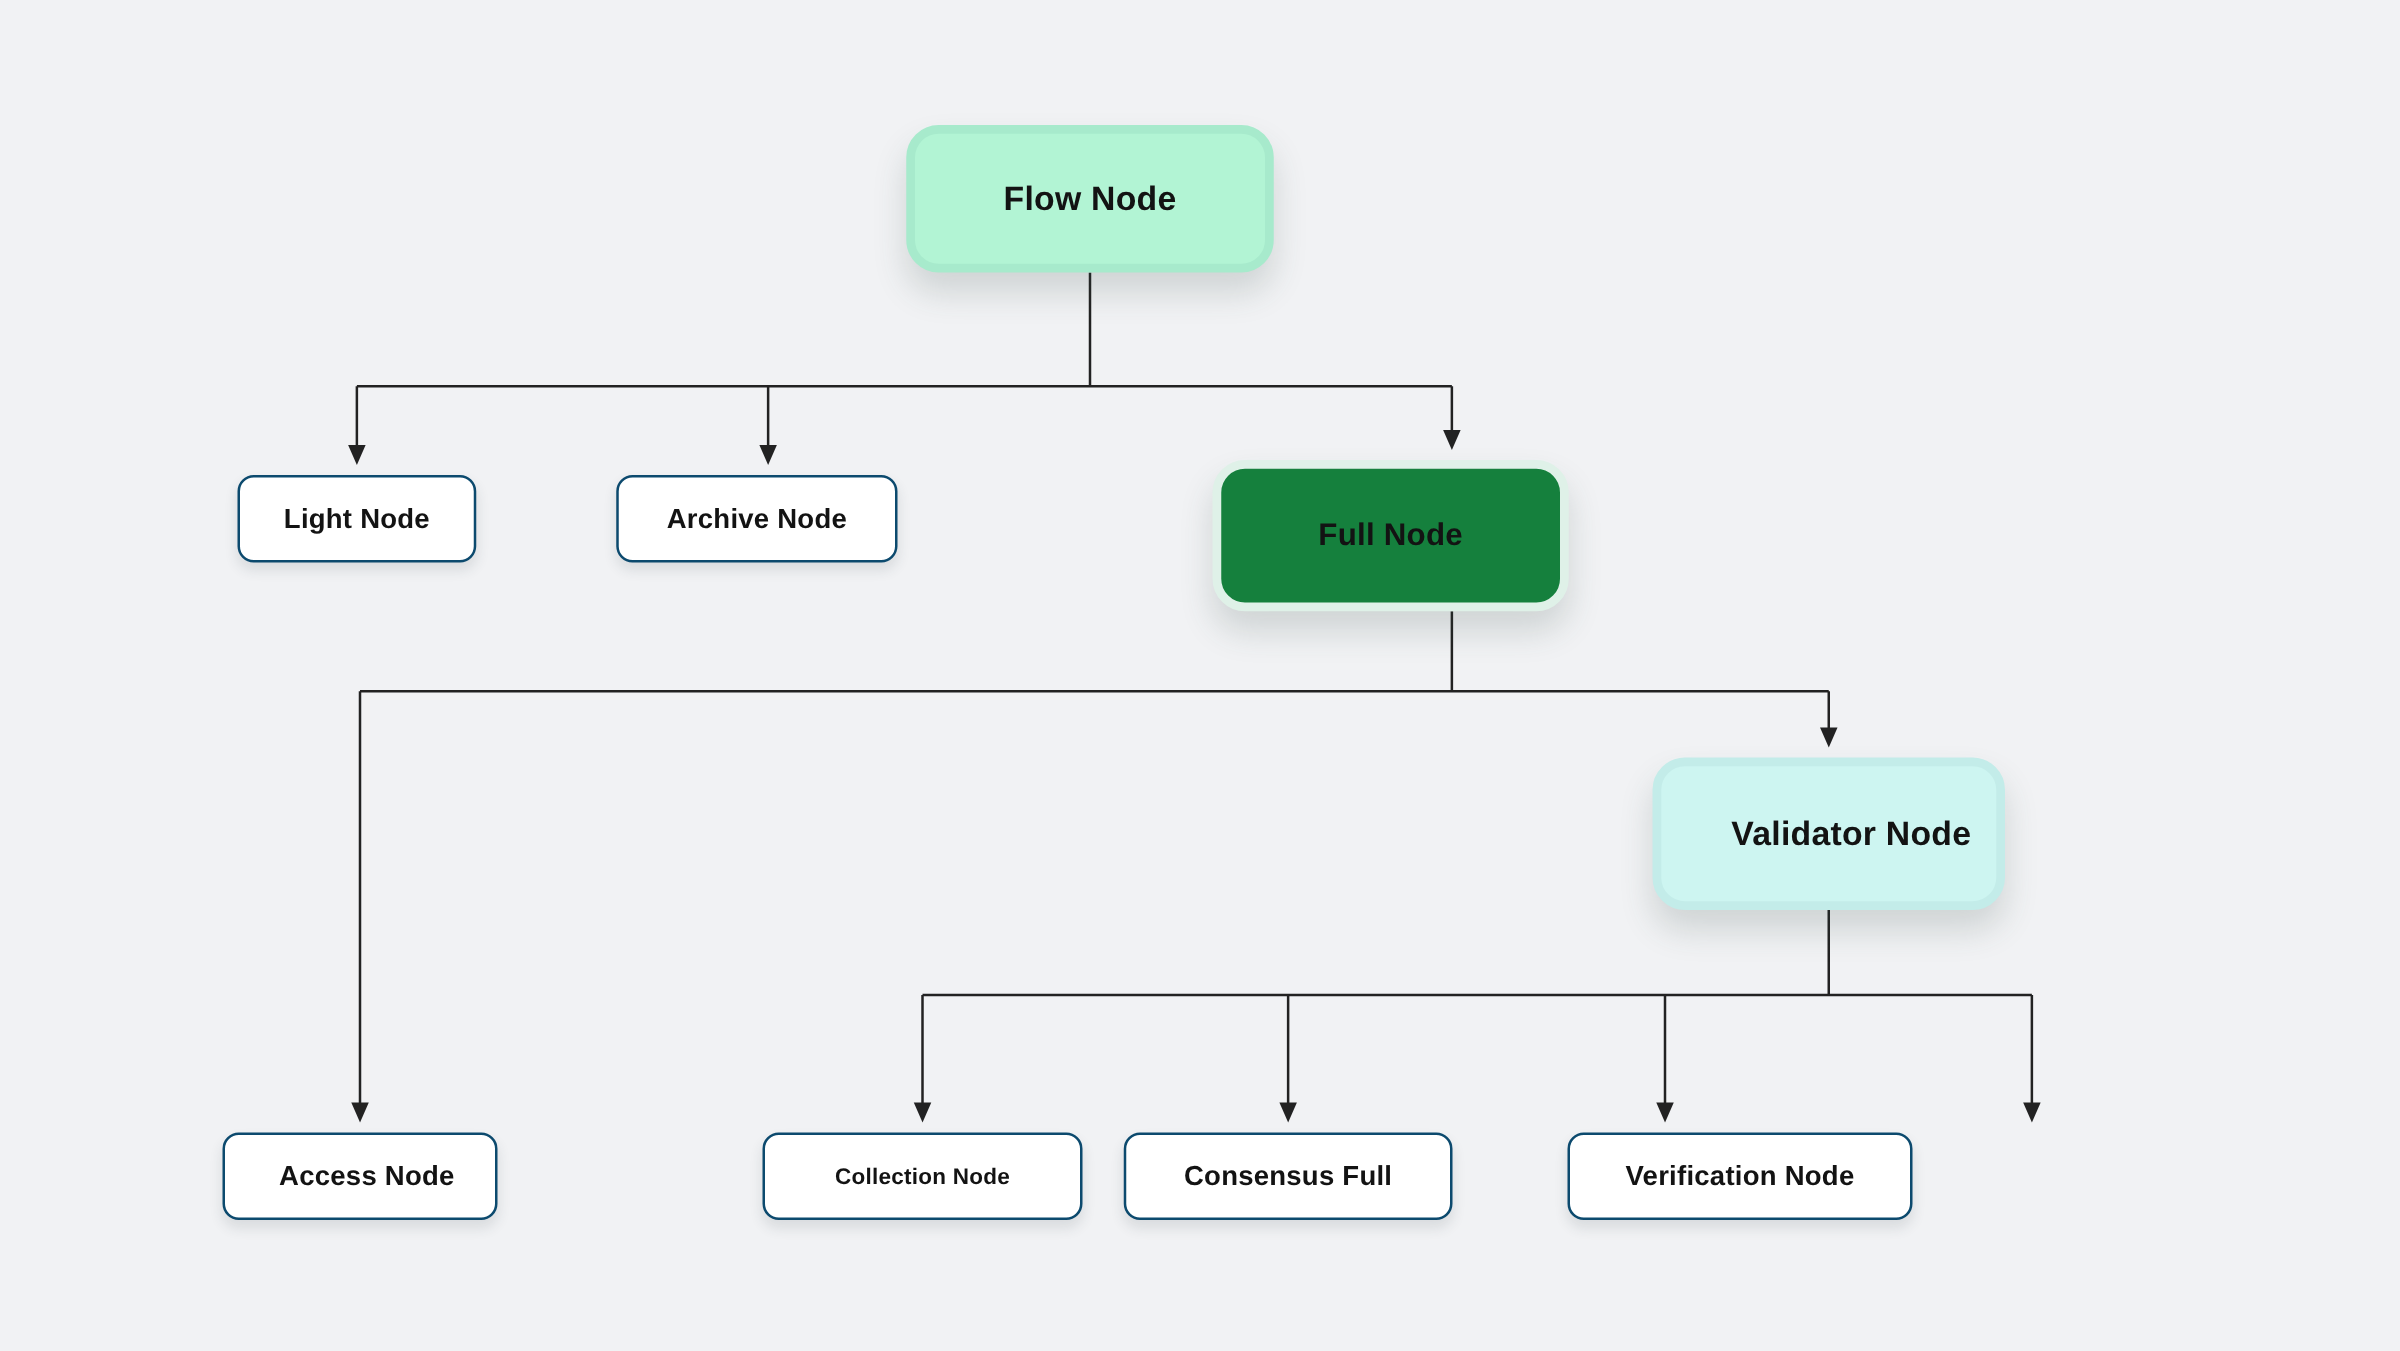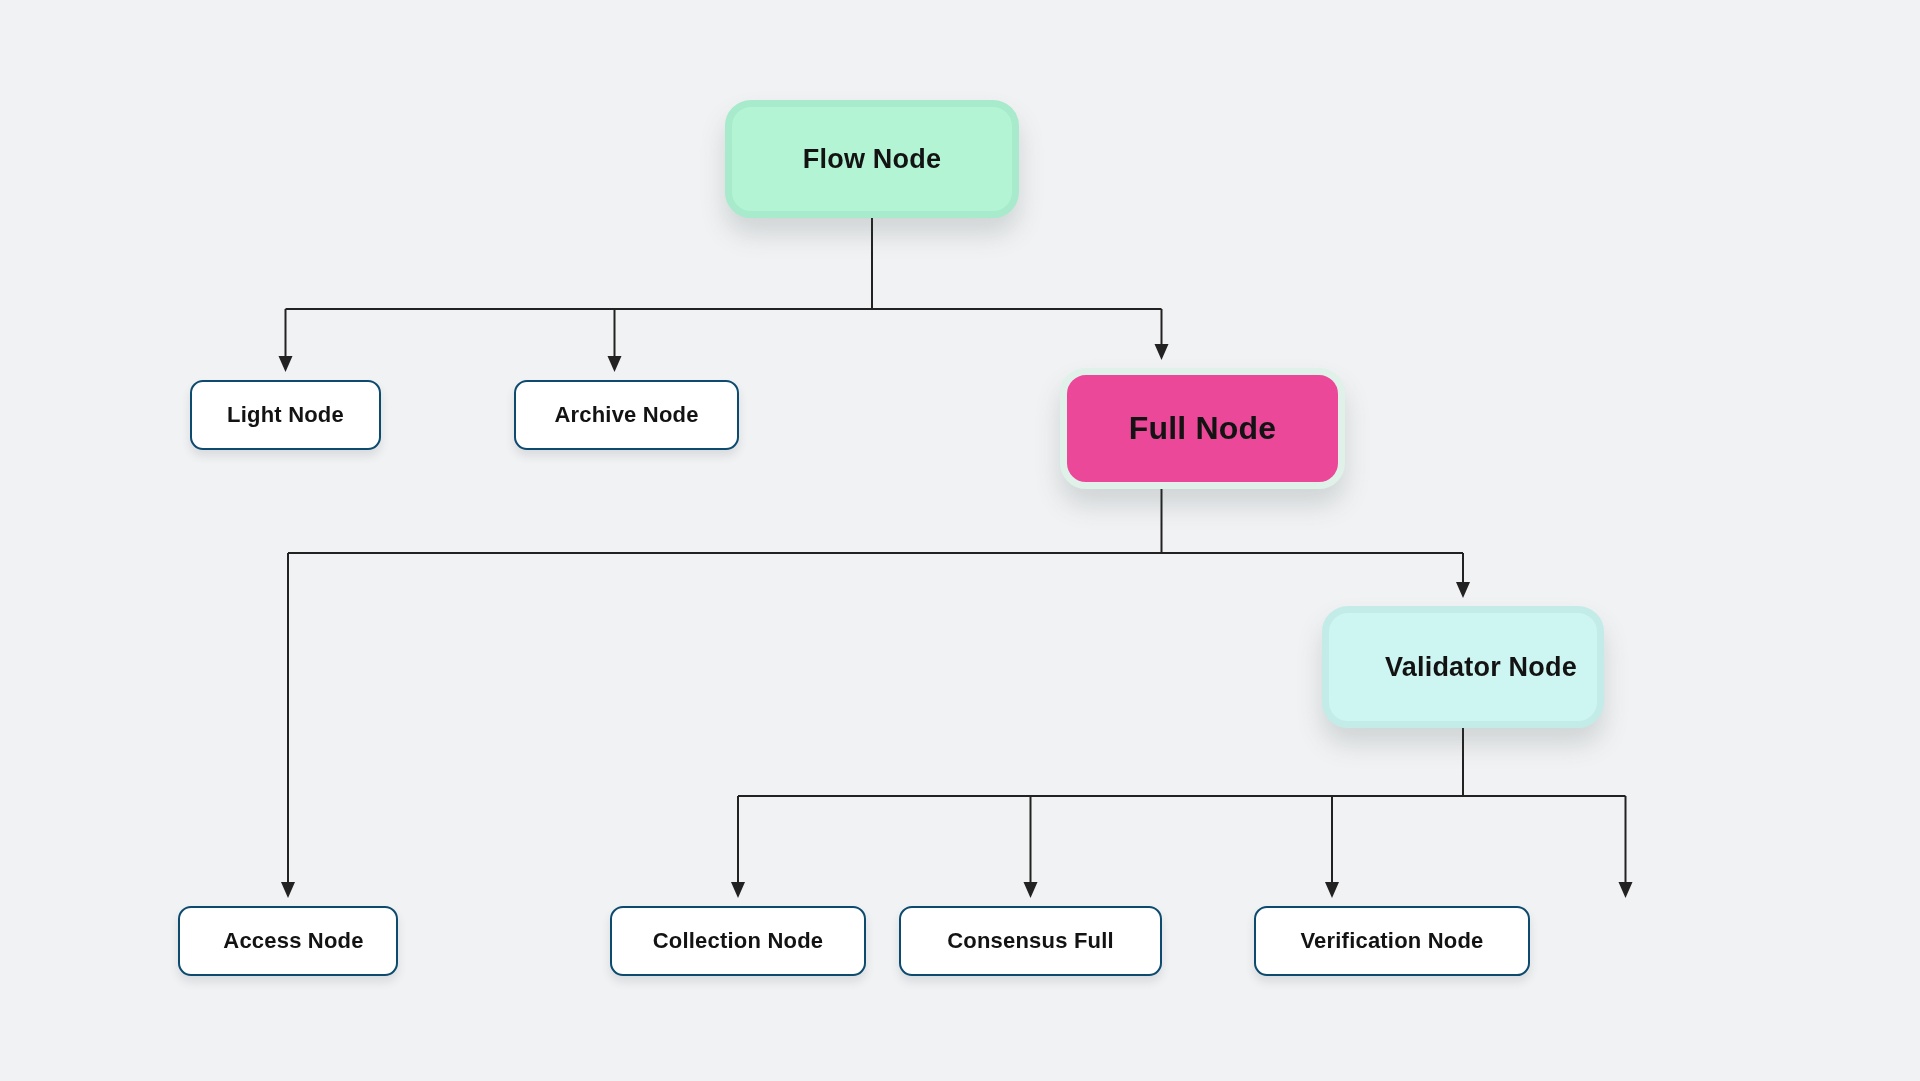--- a/index.html
+++ b/index.html
@@ -73,33 +73,33 @@
       <path d="M 1625.5 796 V 883" stroke="#222222" stroke-width="2" fill="none"></path>
       <polygon points="1625.5,898 1618.5,882 1632.5,882" fill="#222222"></polygon>
     </svg>
 
   <div class="node accent" style="left: 725px; top: 100px; width: 294px; height: 118px; border-radius: 26px; font-size: 27px; background: rgb(178, 244, 212); color: rgb(19, 19, 19); border-width: 7px; border-color: rgb(167, 234, 204);">
     <span class="label">Flow Node</span>
   </div>
   <div class="node plain" style="left: 190px; top: 380px; width: 191px; height: 70px; border-radius: 13px; font-size: 22px; background: rgb(255, 255, 255); color: rgb(19, 19, 19);">
     <span class="label">Light Node</span>
   </div>
-  <div class="node plain" style="left: 514px; top: 380px; width: 225px; height: 70px; border-radius: 13px; font-size: 22px; background: rgb(255, 255, 255); color: rgb(19, 19, 19);">
+  <div class="node plain" style="left: 493px; top: 380px; width: 225px; height: 70px; border-radius: 13px; font-size: 22px; background: rgb(255, 255, 255); color: rgb(19, 19, 19);">
     <span class="label">Archive Node</span>
   </div>
-  <div class="node accent" style="left: 1060px; top: 368px; width: 285px; height: 121px; border-radius: 26px; font-size: 32px; background: #ec4899; color: rgb(19, 19, 19); border-width: 7px; border-color: rgb(223, 241, 232);">
+  <div class="node accent" style="left: 970px; top: 368px; width: 285px; height: 121px; border-radius: 26px; font-size: 25px; background: #15803d; color: rgb(19, 19, 19); border-width: 7px; border-color: rgb(223, 241, 232);">
     <span class="label">Full Node</span>
   </div>
   <div class="node accent" style="left: 1322px; top: 606px; width: 282px; height: 122px; border-radius: 26px; font-size: 27px; background: rgb(205, 245, 241); color: rgb(19, 19, 19); border-width: 7px; border-color: rgb(195, 236, 233); padding-left: 36px;">
     <span class="label">Validator Node</span>
   </div>
   <div class="node plain" style="left: 178px; top: 906px; width: 220px; height: 70px; border-radius: 13px; font-size: 22px; background: rgb(255, 255, 255); color: rgb(19, 19, 19); padding-left: 11px;">
     <span class="label">Access Node</span>
   </div>
-  <div class="node plain" style="left: 610px; top: 906px; width: 256px; height: 70px; border-radius: 13px; font-size: 22px; background: rgb(255, 255, 255); color: rgb(19, 19, 19);">
+  <div class="node plain" style="left: 610px; top: 906px; width: 256px; height: 70px; border-radius: 13px; font-size: 18px; background: rgb(255, 255, 255); color: rgb(19, 19, 19);">
     <span class="label">Collection Node</span>
   </div>
   <div class="node plain" style="left: 899px; top: 906px; width: 263px; height: 70px; border-radius: 13px; font-size: 22px; background: rgb(255, 255, 255); color: rgb(19, 19, 19);">
     <span class="label">Consensus Full</span>
   </div>
   <div class="node plain" style="left: 1254px; top: 906px; width: 276px; height: 70px; border-radius: 13px; font-size: 22px; background: rgb(255, 255, 255); color: rgb(19, 19, 19);">
     <span class="label">Verification Node</span>
   </div>
 </div>
 

